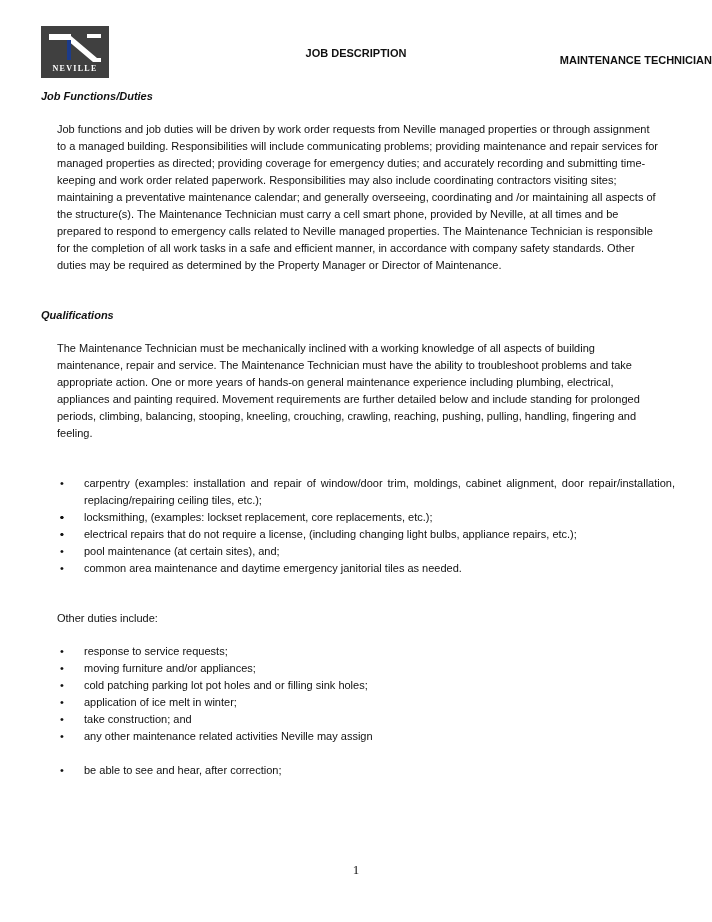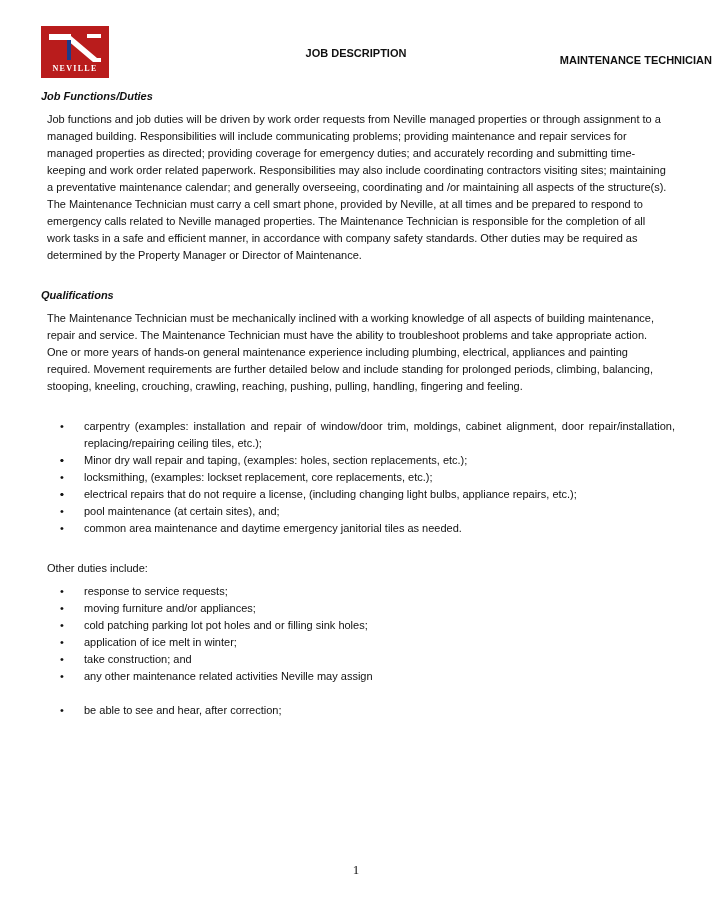--- a/index.html
+++ b/index.html
@@ -14,21 +14,21 @@
       overflow: hidden;
       font-family: "Liberation Sans", "DejaVu Sans", sans-serif;
       color: #111111;
     }
     .logo {
       position: absolute;
       left: 41px;
       top: 26px;
       width: 68px;
       height: 52px;
-      background: #b91c1c;
+      background: #404040;
     }
     .logo svg {
       position: absolute;
       left: 0;
       top: 0;
     }
     .logo-text {
       position: absolute;
       left: 0;
       right: 0;
@@ -59,21 +59,21 @@
       width: 634px;
       font-size: 11px;
       line-height: 17px;
     }
     .heading {
       font-weight: bold;
       font-style: italic;
       margin: 0;
     }
     p {
-      margin: 6px;
+      margin: 16px;
     }
     .gap { height: 17px; }
     ul {
       margin: 0;
       padding: 0;
       list-style: none;
     }
     ul li {
       position: relative;
       padding-left: 43px;
@@ -118,21 +118,21 @@
   <div class="gap"></div>
 
   <p class="heading">Qualifications</p>
   <p>The Maintenance Technician must be mechanically inclined with a working knowledge of all aspects of building maintenance, repair and service.  The Maintenance Technician must have the ability to troubleshoot problems and take appropriate action. One or more years of hands-on general maintenance experience including plumbing, electrical, appliances and painting required.  Movement requirements are further detailed below and include standing for prolonged periods, climbing, balancing, stooping, kneeling, crouching, crawling, reaching, pushing, pulling, handling, fingering and feeling.</p>
 
   <div class="gap"></div>
 
   <ul>
     <li class="justify"><span class="bullet">•</span><span>carpentry (examples: installation and repair of window/door trim, moldings, cabinet alignment, door repair/installation, replacing/repairing ceiling tiles, etc.);</span></li>
     <li><span class="bullet">•</span></li>
-    <li><span class="bullet">•</span><span>Minor dry wall repair and taping, (examples:  holes, section replacements, etc.);</span></li>
+    <li><span class="bullet">•</span></li>
     <li><span class="bullet">•</span><span>locksmithing, (examples: lockset replacement, core replacements, etc.);</span></li>
     <li><span class="bullet">•</span></li>
     <li><span class="bullet">•</span><span>electrical repairs that do not require a license, (including changing light bulbs, appliance repairs, etc.);</span></li>
     <li><span class="bullet">•</span><span>pool maintenance (at certain sites), and;</span></li>
     <li><span class="bullet">•</span><span>common area maintenance and daytime emergency janitorial tiles as needed.</span></li>
   </ul>
 
   <div class="gap"></div>
 
   <p>Other duties include:</p>

